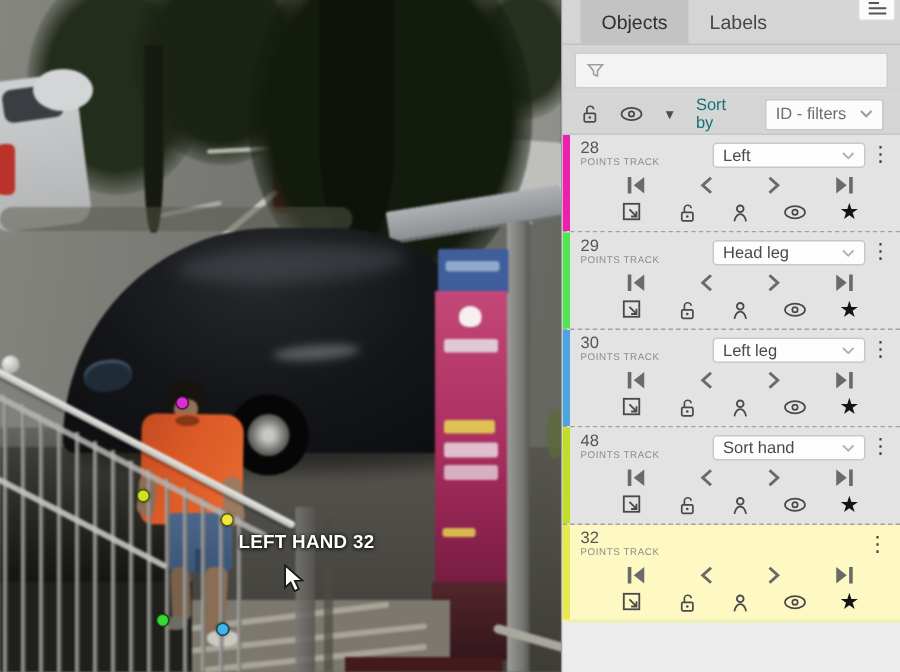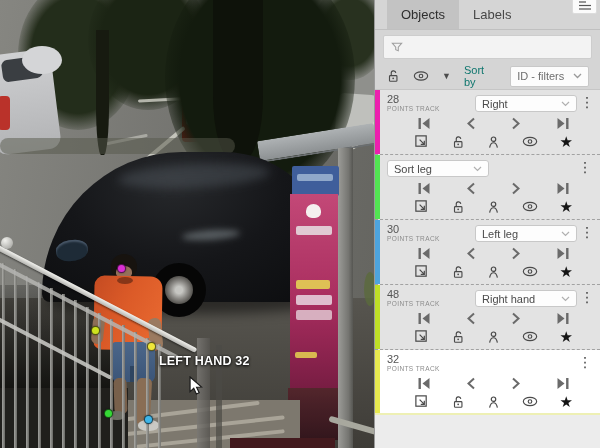--- a/index.html
+++ b/index.html
@@ -116,21 +116,21 @@
   .filter-box input{border:none;outline:none;background:transparent;font-size:12.5px;color:#444;width:100%;}
   .filter-box input::placeholder{color:#9e9e9e;}
   .controls-row{height:27px;background:#d5d5d5;border-bottom:1px solid #c6c6c6;display:flex;align-items:center;padding:0 11px;gap:13px;flex:none;}
   .icon-btn{display:flex;align-items:center;justify-content:center;background:none;border:none;padding:0;color:#4a4a4a;}
   .caret{font-size:9px;color:#4c4c4c;line-height:9px;}
   .sort-label{margin-left:auto;font-size:11px;color:#0f766e;}
   .sort-select{width:82px;height:21px;background:#fcfcfc;border:1px solid #c8c8c8;border-radius:2px;display:flex;align-items:center;justify-content:space-between;padding:0 6px;font-size:11px;color:#6e6e6e;}
 
   #track-list{flex:1;overflow:hidden;background:#ececec;}
   .track-item{position:relative;height:65px;background:#e3e3e3;border-bottom:1px dashed #a2a2a2;}
-  .track-item.selected{background:#ffffff;border-bottom:2px solid #eef0b4;}
+  .track-item.selected{background:#fef9c3;border-bottom:2px solid #eef0b4;}
   .color-bar{position:absolute;left:0;top:0;bottom:0;width:5px;}
   .track-head{display:flex;align-items:flex-start;padding:4px 5px 0 12px;height:22px;}
   .track-ids{width:88px;flex:none;}
   .track-id{font-size:11px;color:#555;line-height:10px;}
   .track-type{font-size:6.5px;color:#8c8c8c;letter-spacing:.4px;margin-top:1px;}
   .label-select{flex:none;width:102px;height:17px;background:#fdfdfd;border:1px solid #c8c8c8;border-radius:3px;display:flex;align-items:center;justify-content:space-between;padding:0 6px;font-size:11px;color:#4a4a4a;margin-top:1px;}
   .kebab{margin-left:auto;font-size:14px;color:#3f3f3f;line-height:17px;padding:0 3px;}
   .track-nav{display:flex;justify-content:space-between;align-items:center;margin:4px 30px 0 42px;height:15px;}
   .track-props{display:flex;justify-content:space-between;align-items:center;margin:2px 27px 0 39px;height:17px;}
   .star{font-size:15px;color:#141414;line-height:15px;}
@@ -308,21 +308,21 @@
 
     <div id="track-list">
         <div class="track-item">
     <div class="color-bar" style="background: rgb(236, 31, 174);"></div>
     <div class="track-head">
       <div class="track-ids">
         <div class="track-id">28</div>
         <div class="track-type">POINTS TRACK</div>
       </div>
       <div class="label-select">
-        <span>Right</span>
+        <span>Left</span>
         <span>
           <svg class="ic" width="9" height="6" viewBox="0 0 9 6">
                   <polyline points="1,1 4.5,4.5 8,1" fill="none" stroke="#b0b0b0" stroke-width="1.2"></polyline>
                 </svg>
         </span>
       </div>
       <div class="kebab">⋮</div>
     </div>
     <div class="track-nav">
       <button class="icon-btn">
@@ -383,22 +383,26 @@
               </span>
             </button>
       <button class="icon-btn">
               <span class="star">★</span>
             </button>
     </div>
   </div>
         <div class="track-item">
     <div class="color-bar" style="background: rgb(82, 228, 82);"></div>
     <div class="track-head">
+      <div class="track-ids">
+        <div class="track-id">29</div>
+        <div class="track-type">POINTS TRACK</div>
+      </div>
       <div class="label-select">
-        <span>Sort leg</span>
+        <span>Head leg</span>
         <span>
           <svg class="ic" width="9" height="6" viewBox="0 0 9 6">
                   <polyline points="1,1 4.5,4.5 8,1" fill="none" stroke="#b0b0b0" stroke-width="1.2"></polyline>
                 </svg>
         </span>
       </div>
       <div class="kebab">⋮</div>
     </div>
     <div class="track-nav">
       <button class="icon-btn">
@@ -544,21 +548,21 @@
     </div>
   </div>
         <div class="track-item">
     <div class="color-bar" style="background: rgb(191, 223, 38);"></div>
     <div class="track-head">
       <div class="track-ids">
         <div class="track-id">48</div>
         <div class="track-type">POINTS TRACK</div>
       </div>
       <div class="label-select">
-        <span>Right hand</span>
+        <span>Sort hand</span>
         <span>
           <svg class="ic" width="9" height="6" viewBox="0 0 9 6">
                   <polyline points="1,1 4.5,4.5 8,1" fill="none" stroke="#b0b0b0" stroke-width="1.2"></polyline>
                 </svg>
         </span>
       </div>
       <div class="kebab">⋮</div>
     </div>
     <div class="track-nav">
       <button class="icon-btn">

